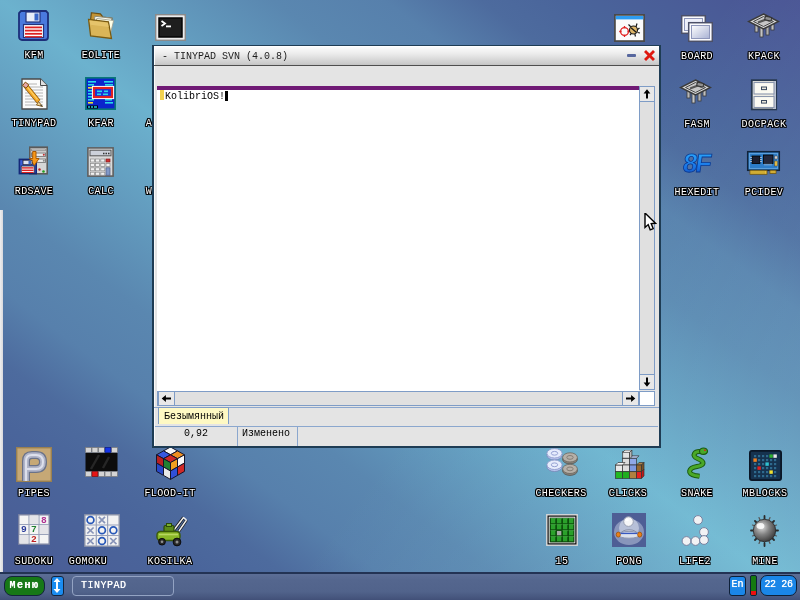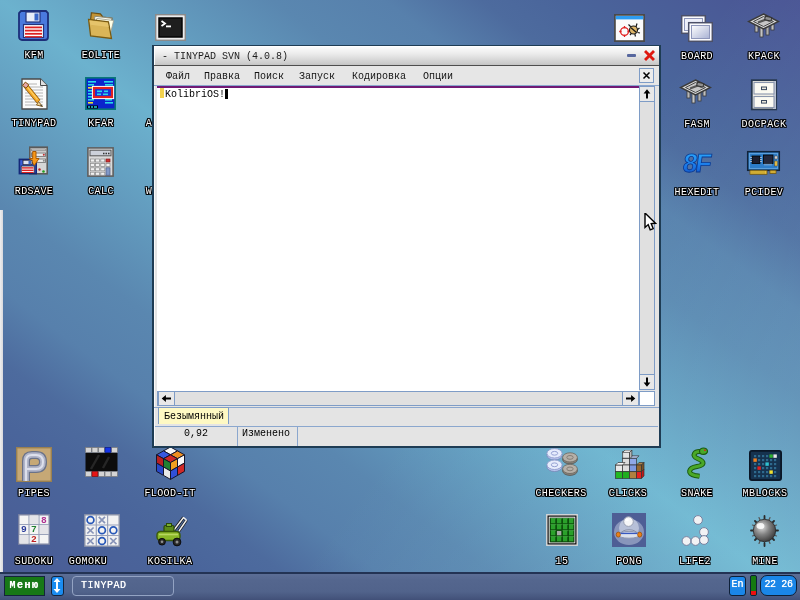--- a/index.html
+++ b/index.html
@@ -28,21 +28,21 @@
   .ttxt{position:absolute;left:8px;top:5px;font:10px "Liberation Mono",monospace;
         color:#1c1c1c;letter-spacing:0;}
   .mind{position:absolute;left:473px;top:8px;width:9px;height:3px;background:#57679e;border-radius:1px;}
   .menu{position:absolute;left:0;top:20px;width:505px;height:19px;background:#e6e6e6;
         border-bottom:1px solid #8ba7ce;}
   .mi{position:absolute;top:5px;font:10px "Liberation Mono",monospace;color:#141414;}
   .mx{position:absolute;left:485px;top:2px;width:13px;height:13px;background:#ececec;
       border:1px solid #7e9cc6;color:#000;font:11px "Liberation Sans",sans-serif;
       text-align:center;line-height:12px;}
   .tarea{position:absolute;left:3px;top:40px;width:482px;height:304px;background:#ffffff;
-         border-top:2px solid #701a75;}
+         border-top:4px solid #701a75;}
   .ybar{position:absolute;left:3px;top:0px;width:4px;height:10px;background:#f2d24e;}
   .ktxt{position:absolute;left:8px;top:1px;font:10px "Liberation Mono",monospace;color:#000;}
   .caret{position:absolute;left:68px;top:1px;width:3px;height:10px;background:#000;}
   .vsb{position:absolute;left:485px;top:40px;width:16px;height:304px;background:#e0e0e0;
        border:1px solid #7e9cc6;box-sizing:border-box;}
   .sbtn{position:absolute;background:#e8e8e8;border:1px solid #7e9cc6;box-sizing:border-box;
         color:#000;text-align:center;font:bold 10px "Liberation Sans",sans-serif;}
   .hsb{position:absolute;left:3px;top:345px;width:482px;height:15px;background:#e0e0e0;
        border:1px solid #7e9cc6;box-sizing:border-box;}
   .corner{position:absolute;left:485px;top:345px;width:16px;height:15px;background:#fff;
@@ -53,21 +53,21 @@
        border:1px solid #7e9cc6;border-bottom:none;box-sizing:border-box;}
   .tabt{position:absolute;left:5px;top:3px;font:10px "Liberation Mono",monospace;color:#000;}
   .sline{position:absolute;left:1px;top:380px;width:503px;height:1px;background:#8ba7ce;}
   .stat{position:absolute;font:10px "Liberation Mono",monospace;color:#000;top:382px;}
   .vsep{position:absolute;top:381px;width:1px;height:19px;background:#8ba7ce;}
 
   
   .task{position:absolute;left:0;top:572px;width:800px;height:28px;
         background:linear-gradient(#233354 0,#233354 1.5px,#5b6d95 2.5px,#54668e 30%,#51638b 70%,#47577f 90%,#415078 100%);}
   .menu-btn{position:absolute;left:4px;top:576px;width:41px;height:20px;background:#177817;
-        border:1.5px solid #14243c;border-radius:0;box-sizing:border-box;
+        border:1.5px solid #14243c;border-radius:8px;box-sizing:border-box;
         color:#fff;font:bold 10px "Liberation Mono",monospace;text-align:center;line-height:17px;letter-spacing:1.5px;text-shadow:0 0 0.7px #fff;}
   .ud-btn{position:absolute;left:51px;top:576px;width:13px;height:20px;background:#1a8cf0;
         border:1.5px solid #14243c;border-radius:3px;box-sizing:border-box;}
   .tsk-btn{position:absolute;left:72px;top:576px;width:102px;height:20px;
         border:1px solid #93a3c3;border-radius:4px;box-sizing:border-box;
         color:#fff;font:10px "Liberation Mono",monospace;line-height:18px;padding-left:8px;letter-spacing:0.5px;text-shadow:0 0 0.7px #fff;}
   .en-btn{position:absolute;left:729px;top:576px;width:17px;height:20px;background:#1a86e8;
         border:1.5px solid #0e2038;border-radius:3px;box-sizing:border-box;
         color:#fff;font:10px "Liberation Mono",monospace;text-align:center;line-height:16px;text-shadow:0 0 0.7px #fff;}
   .cpu{position:absolute;left:750px;top:575px;width:7px;height:21px;background:#157a10;
@@ -576,31 +576,20 @@
 </svg>
 
 <div class="win">
   <div class="tbar">
     <div class="ttxt">- TINYPAD SVN (4.0.8)</div>
     <div class="mind"></div>
     <svg style="position:absolute;left:490px;top:4px" width="11" height="11" viewBox="0 0 11 11">
       <path d="M0 2 L2 0 L5.5 3.5 L9 0 L11 2 L7.5 5.5 L11 9 L9 11 L5.5 7.5 L2 11 L0 9 L3.5 5.5 Z" fill="#de1810"></path>
     </svg>
   </div>
-  <div class="menu">
-    <div class="mi" style="left:12px;">Файл</div>
-    <div class="mi" style="left:50px;">Правка</div>
-    <div class="mi" style="left:100px;">Поиск</div>
-    <div class="mi" style="left:145px;">Запуск</div>
-    <div class="mi" style="left:198px;">Кодировка</div>
-    <div class="mi" style="left:269px;">Опции</div>
-    <div class="mx"><svg width="13" height="13" viewBox="0 0 13 13">
-          <path d="M3.5 3.5 L9.5 9.5 M9.5 3.5 L3.5 9.5" stroke="#000" stroke-width="1.5"></path>
-        </svg></div>
-  </div>
   <div class="tarea">
     <div class="ybar"></div>
     <div class="ktxt">KolibriOS!</div>
     <div class="caret"></div>
   </div>
   <div class="vsb"></div>
   <div class="sbtn" style="left:485px;top:40px;width:16px;height:16px;">
     <svg width="14" height="14" viewBox="0 0 14 14" style="margin-top:0px">
         <path d="M7 2.2 L10.4 6.4 H8 V11.5 H6 V6.4 H3.6 Z" fill="#000"></path>
       </svg></div>

